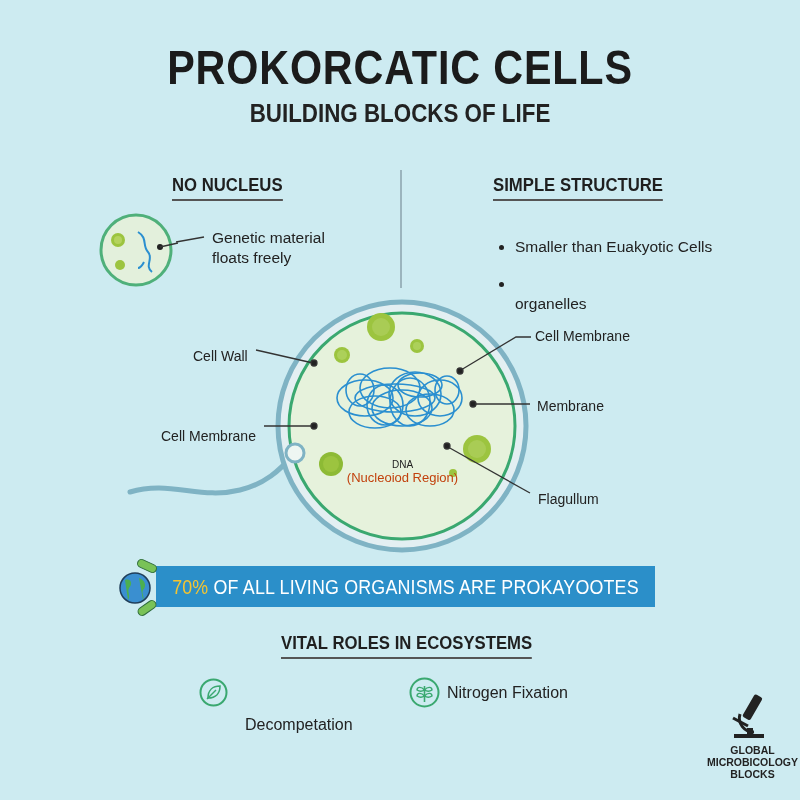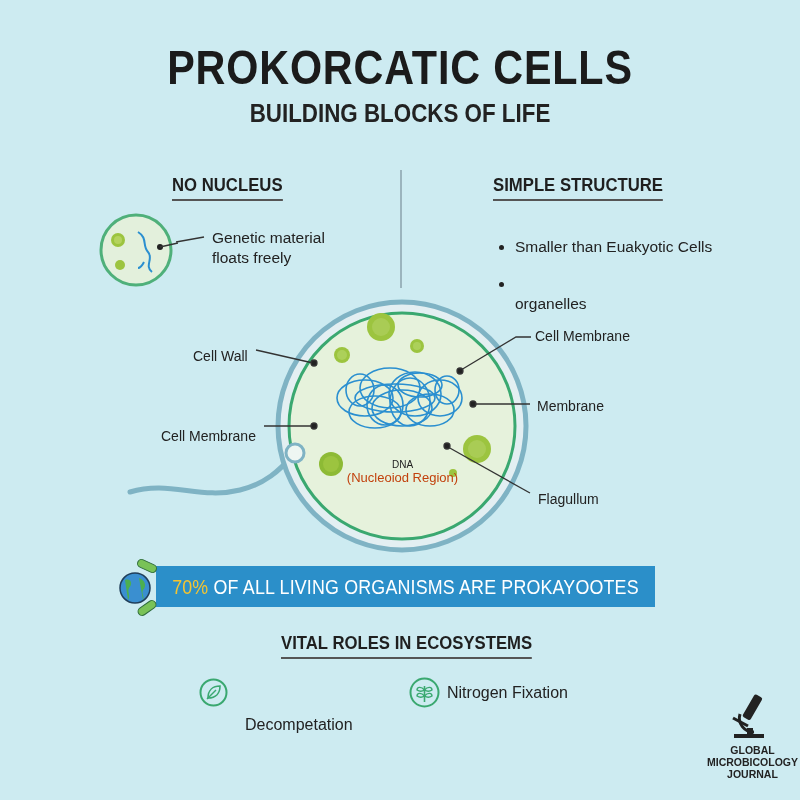--- a/index.html
+++ b/index.html
@@ -189,17 +189,17 @@
 <svg class="abs" style="left:728px; top:692px;" width="44" height="50">
   <rect x="20" y="2" width="9" height="26" rx="2" fill="#222" transform="rotate(30 24 15)"></rect>
   <path d="M12 22 A14 14 0 0 0 26 40" fill="none" stroke="#222" stroke-width="3"></path>
   <line x1="5" y1="26" x2="20" y2="34" stroke="#222" stroke-width="3"></line>
   <rect x="6" y="42" width="30" height="4" fill="#222"></rect>
   <rect x="19" y="36" width="6" height="7" fill="#222"></rect>
 </svg>
 <div class="abs journal">
   <div>GLOBAL</div>
   <div>MICROBICOLOGY</div>
-  <div>JOURNAL</div>
+  <div>BLOCKS</div>
 </div>
 
 
 
 
 </body></html>

